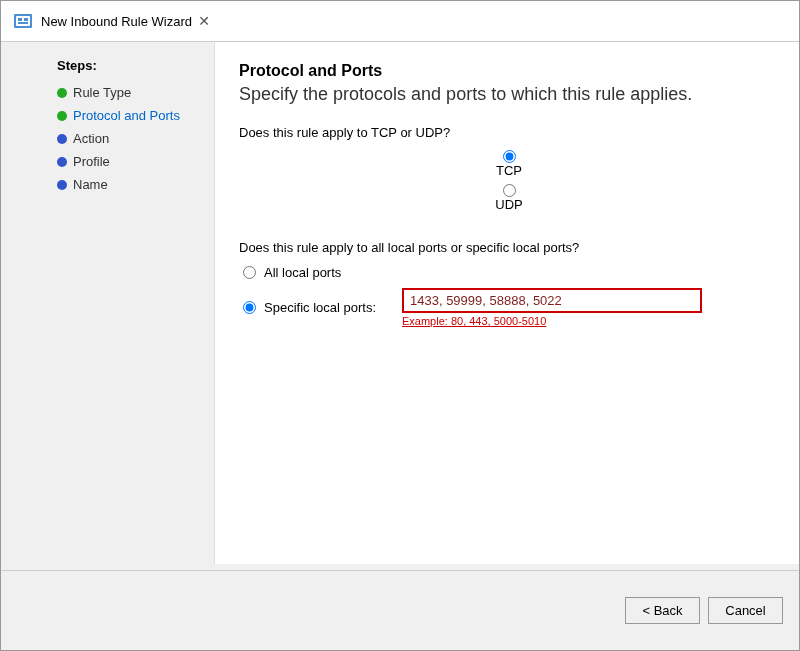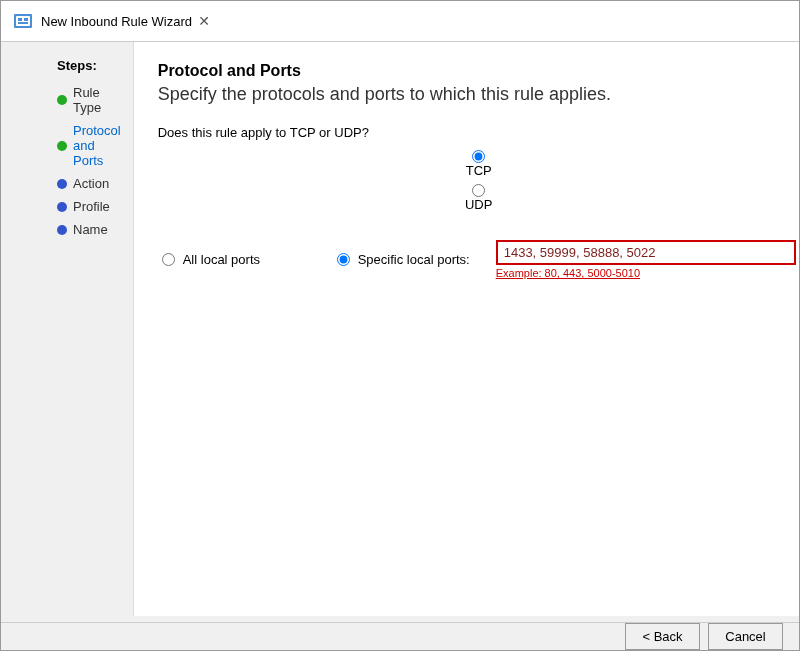--- a/index.html
+++ b/index.html
@@ -134,22 +134,22 @@
     }
     .radio-label {
       font-size: 13px;
       color: #000;
     }
     .ports-section {
       margin-top: 4px;
     }
     .ports-radio-group {
       display: flex;
-      flex-direction: row;
-      gap: 24px;
+      flex-direction: column;
+      gap: 8px;
       margin-left: 4px;
     }
     .ports-radio-item {
       display: flex;
       align-items: center;
       gap: 8px;
     }
     .ports-label {
       font-size: 13px;
       color: #000;
@@ -166,21 +166,21 @@
     .example-text {
       font-size: 11px;
       color: #666;
       margin-top: 2px;
       margin-left: 0;
       text-decoration: underline;
       text-decoration-color: #cc0000;
       color: #cc0000;
     }
     .footer {
-      padding: 0 16px;
+      padding: 26px 16px;
       background: #f0f0f0;
       border-top: 1px solid #ccc;
       display: flex;
       justify-content: flex-end;
       gap: 8px;
       align-items: center;
       margin-top: 6px;
     }
     .footer-btn {
       min-width: 75px;
@@ -255,20 +255,21 @@
           <input type="radio" name="protocol" checked="" style="">
           <span class="radio-label">TCP</span>
         </label>
         <label class="radio-item">
           <input type="radio" name="protocol" style="">
           <span class="radio-label">UDP</span>
         </label>
       </div>
 
       <div class="ports-section">
+        <div class="section-label">Does this rule apply to all local ports or specific local ports?</div>
         <div class="ports-radio-group">
           <label class="ports-radio-item">
             <input type="radio" name="ports" style="">
             <span class="ports-label">All local ports</span>
           </label>
           <div class="ports-radio-item">
             <label class="ports-radio-item" style="display:flex;align-items:center;gap:8px;">
               <input type="radio" name="ports" checked="" style="">
               <span class="ports-label">Specific local ports:</span>
             </label>

